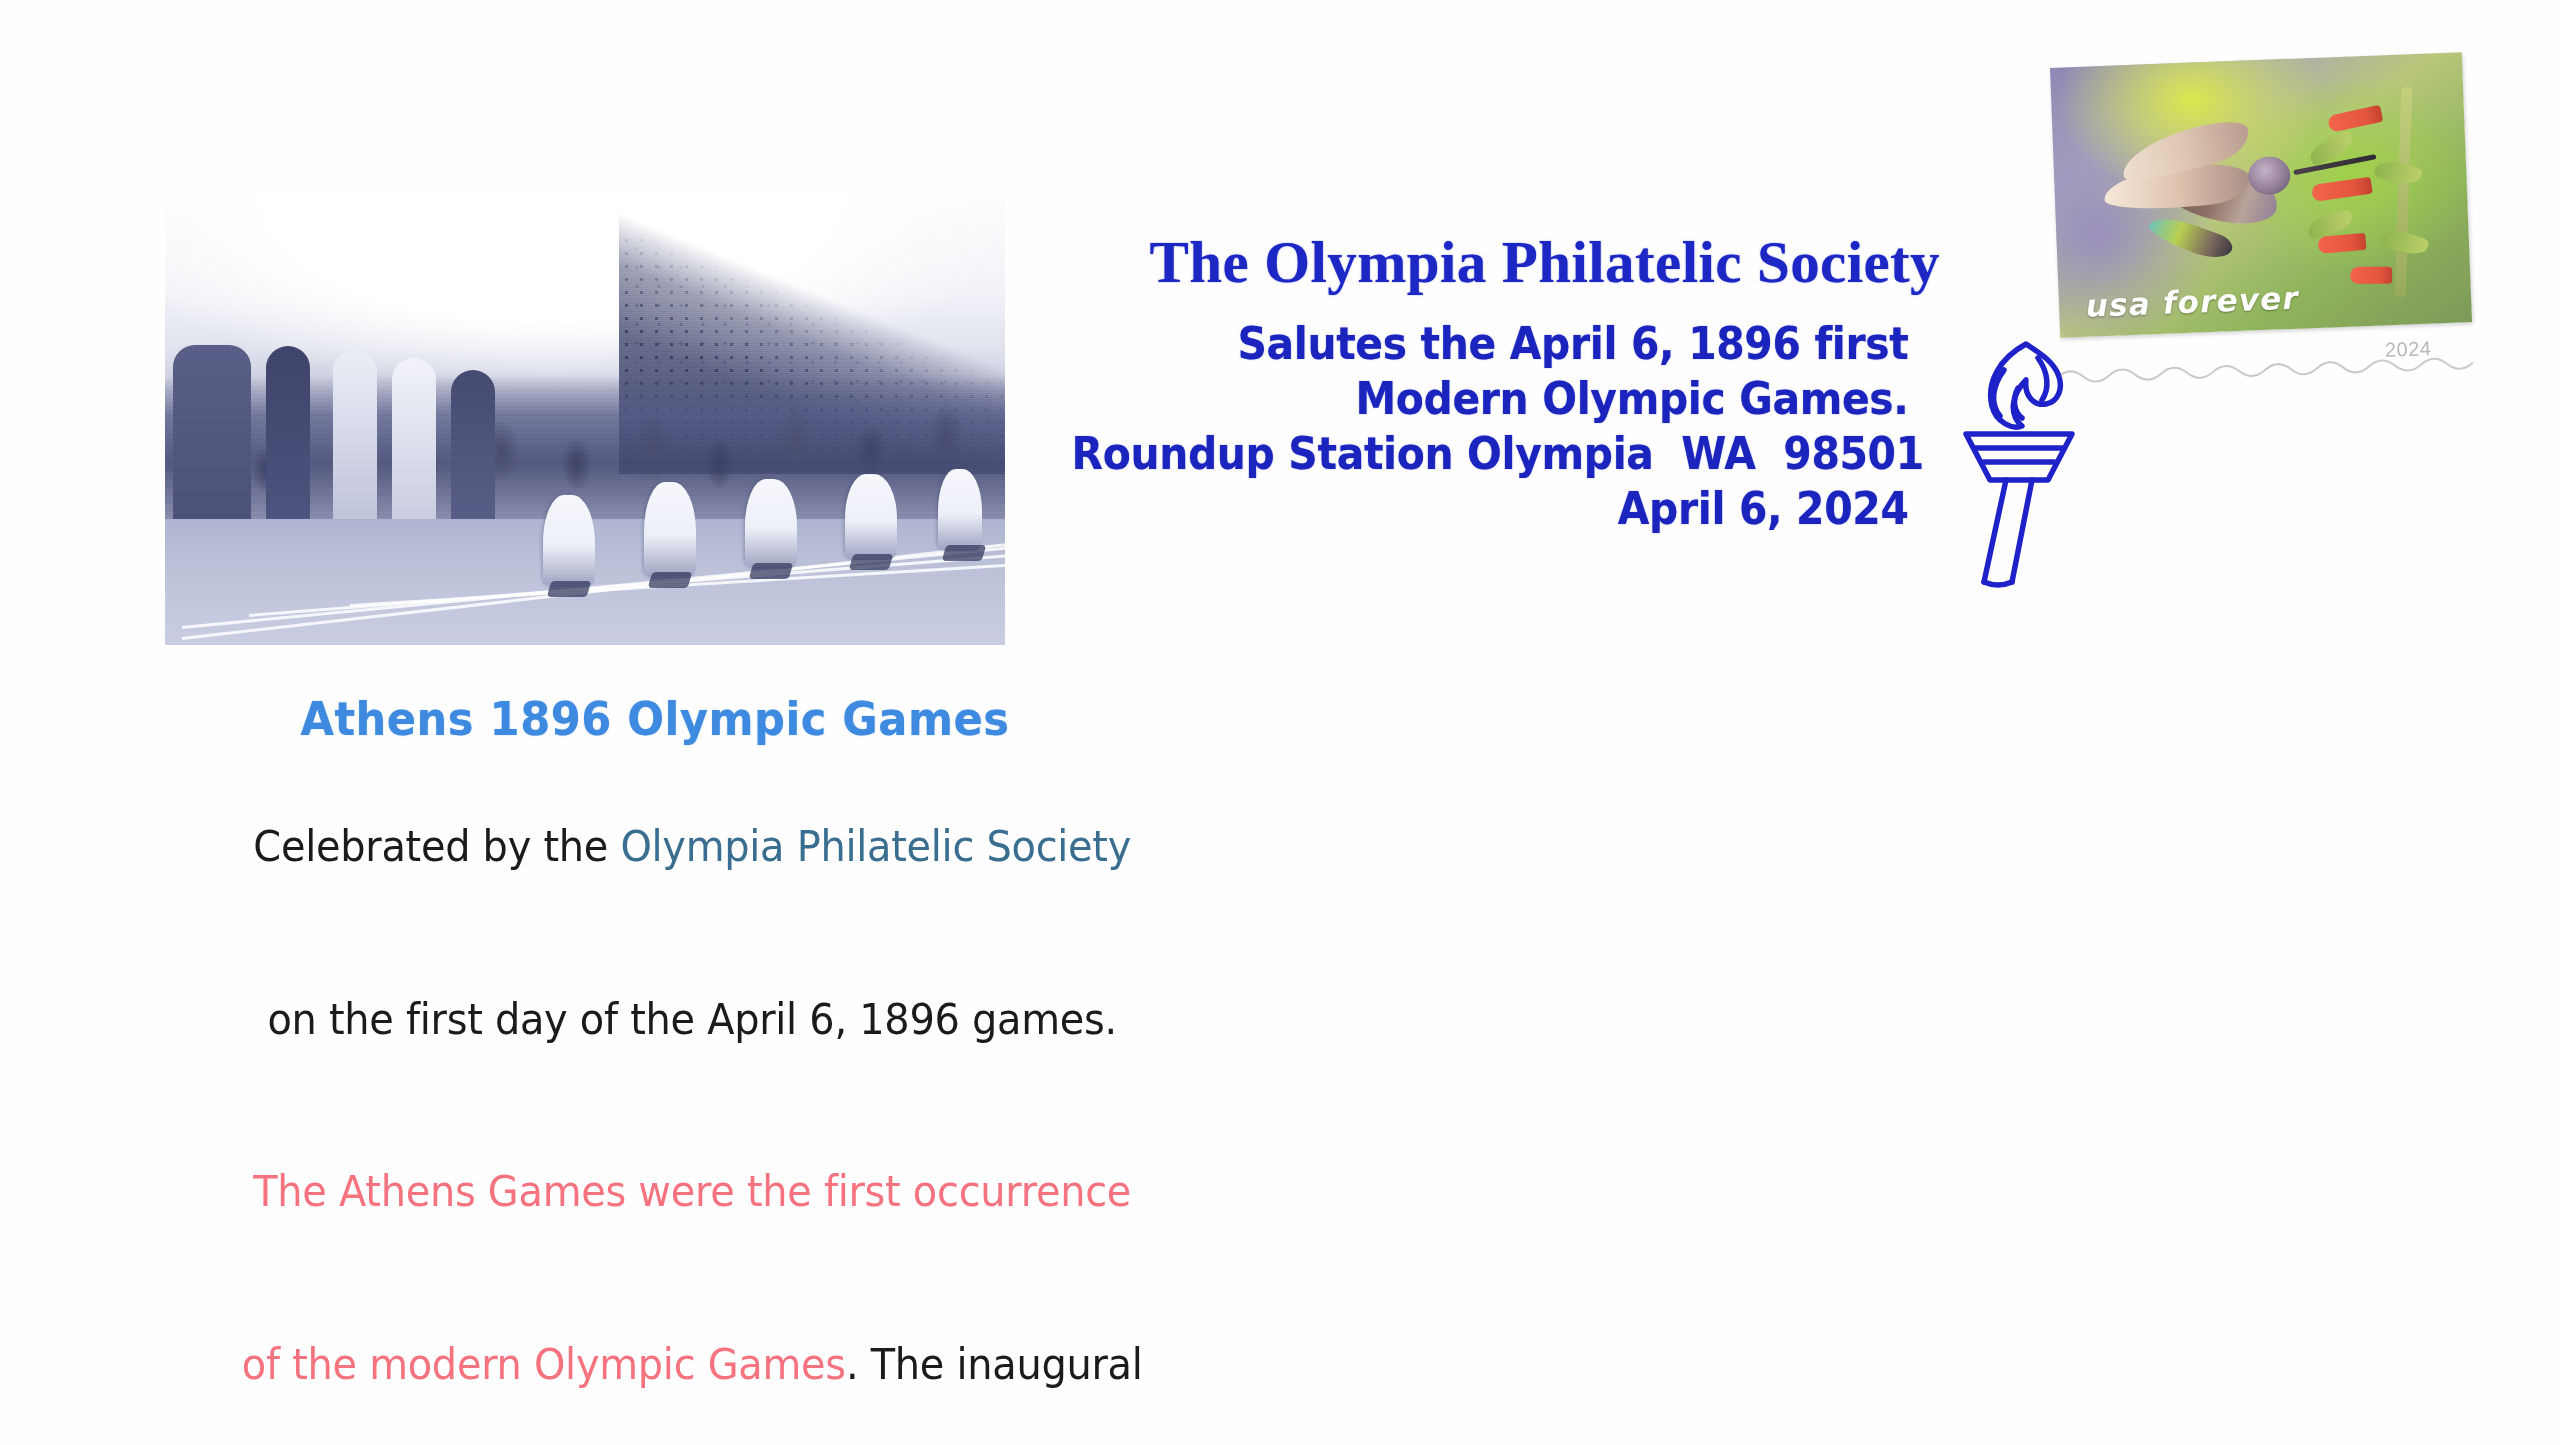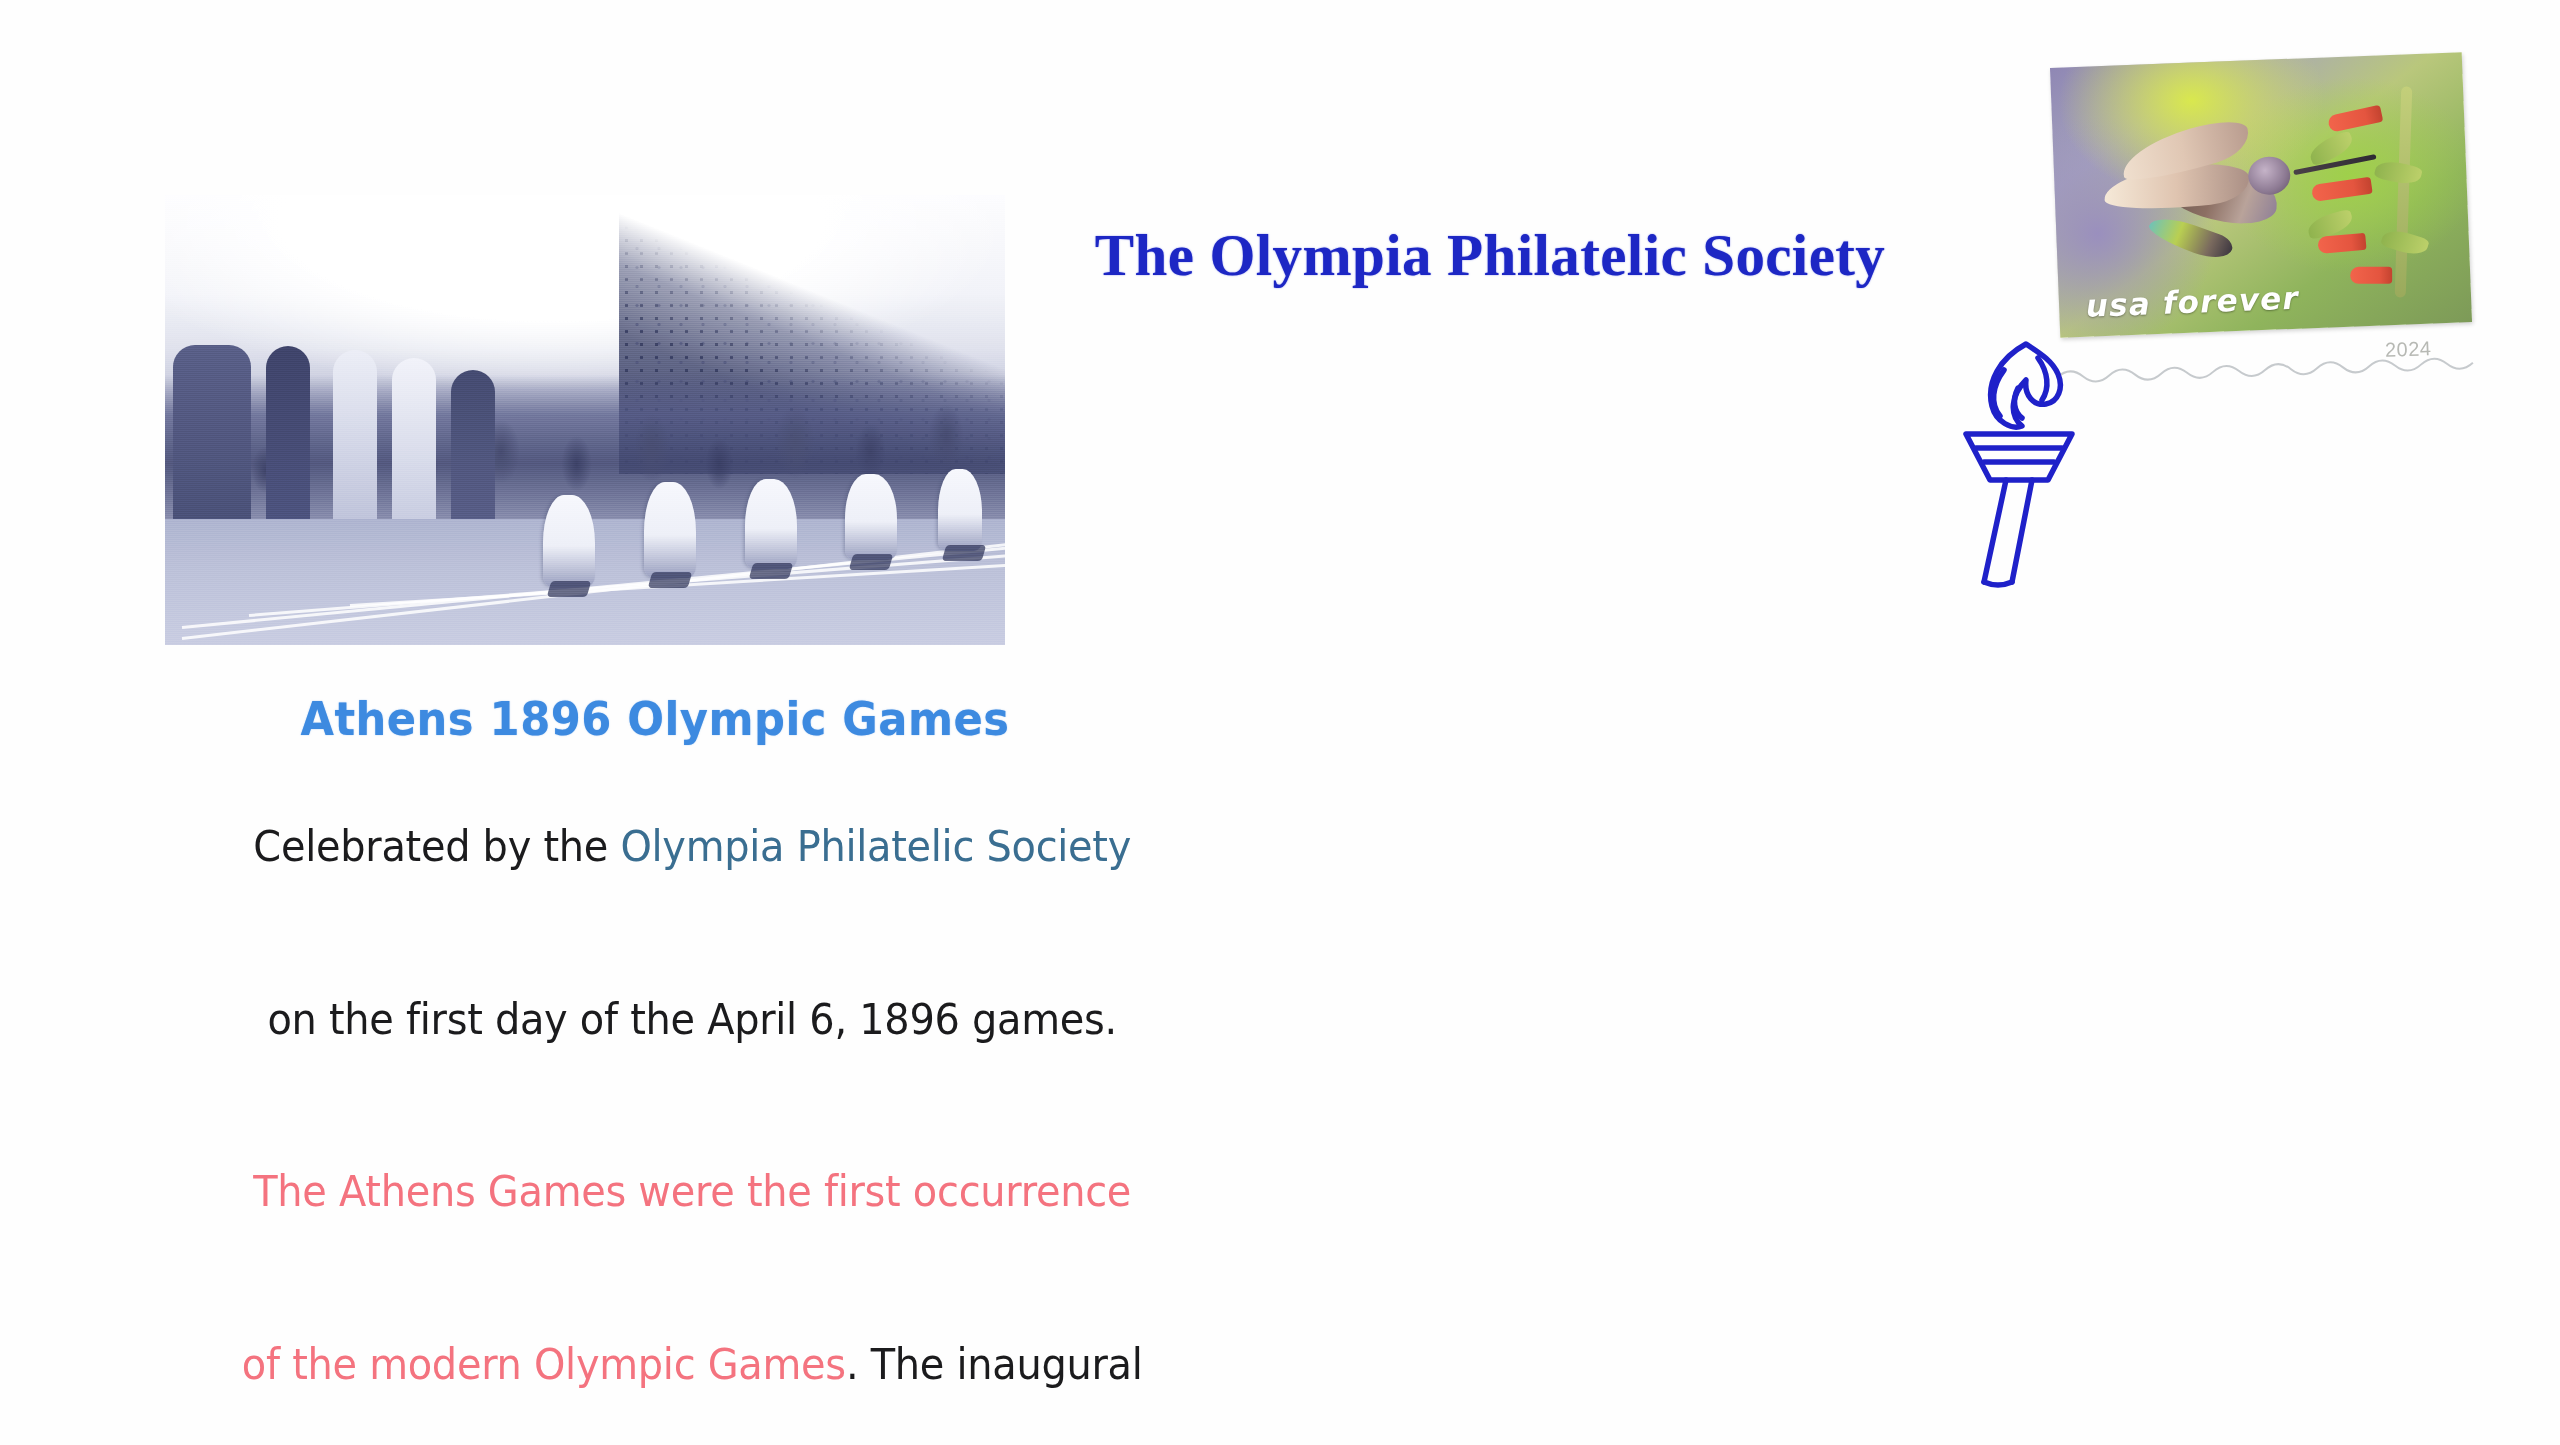--- a/index.html
+++ b/index.html
@@ -142,23 +142,23 @@
     inset: 0;
     background-image:
       repeating-linear-gradient(0deg, rgba(255,255,255,0.055) 0 1px, rgba(0,0,0,0.03) 1px 2px);
     mix-blend-mode: overlay;
   }
 
   
   #cachet {
     position: absolute;
     left: 1040px;
-    top: 225px;
+    top: 232px;
     width: 900px;
-    text-align: center;
+    text-align: right;
   }
   #cachet-title {
     font-family: "Liberation Serif", "DejaVu Serif", serif;
     font-weight: bold;
     font-size: 59px;
     letter-spacing: 0.4px;
     color: #1d27c4;
     line-height: 1.05;
     text-shadow: 0 0 1.6px rgba(60,70,220,0.65);
   }
@@ -375,20 +375,26 @@
     <div class="sprinter s2"></div>
     <div class="sprinter s3"></div>
     <div class="sprinter s4"></div>
     <div class="sprinter s5"></div>
 
     <div class="photo-grain"></div>
   </div>
 
   <div id="cachet">
     <div id="cachet-title">The Olympia Philatelic Society</div>
+    <div id="cachet-lines">
+      <div class="cachet-line">Salutes the April 6, 1896 first</div>
+      <div class="cachet-line">Modern Olympic Games.</div>
+      <div class="cachet-line">Roundup Station Olympia  WA  98501</div>
+      <div class="cachet-line">April 6, 2024</div>
+    </div>
   </div>
 
   <div id="stamp-area">
     <div id="stamp">
       <div class="flower-stem"></div>
       <div class="leaf lf1"></div>
       <div class="leaf lf2"></div>
       <div class="leaf lf3"></div>
       <div class="leaf lf4"></div>
       <div class="bloom b1"></div>

